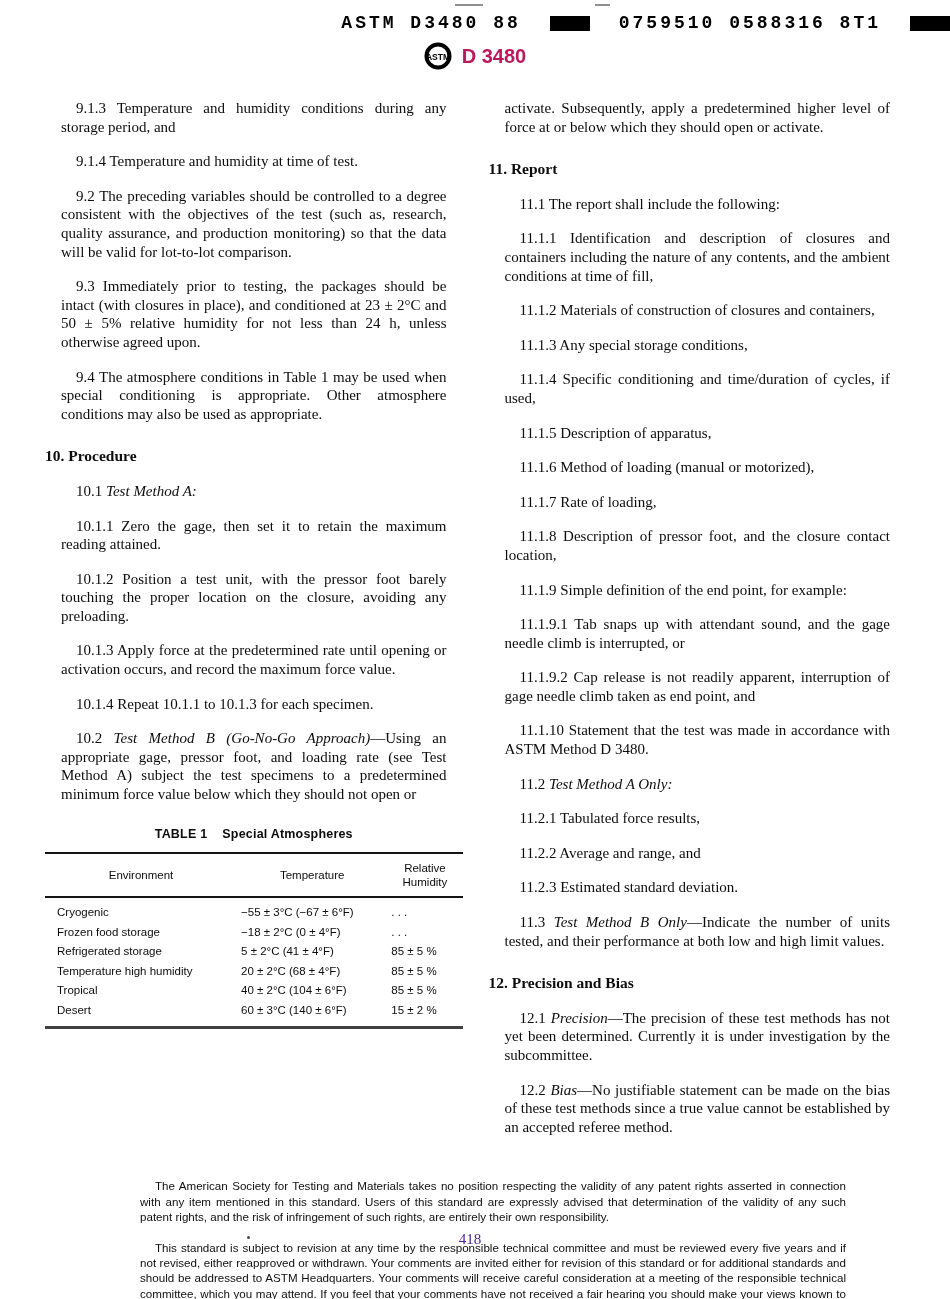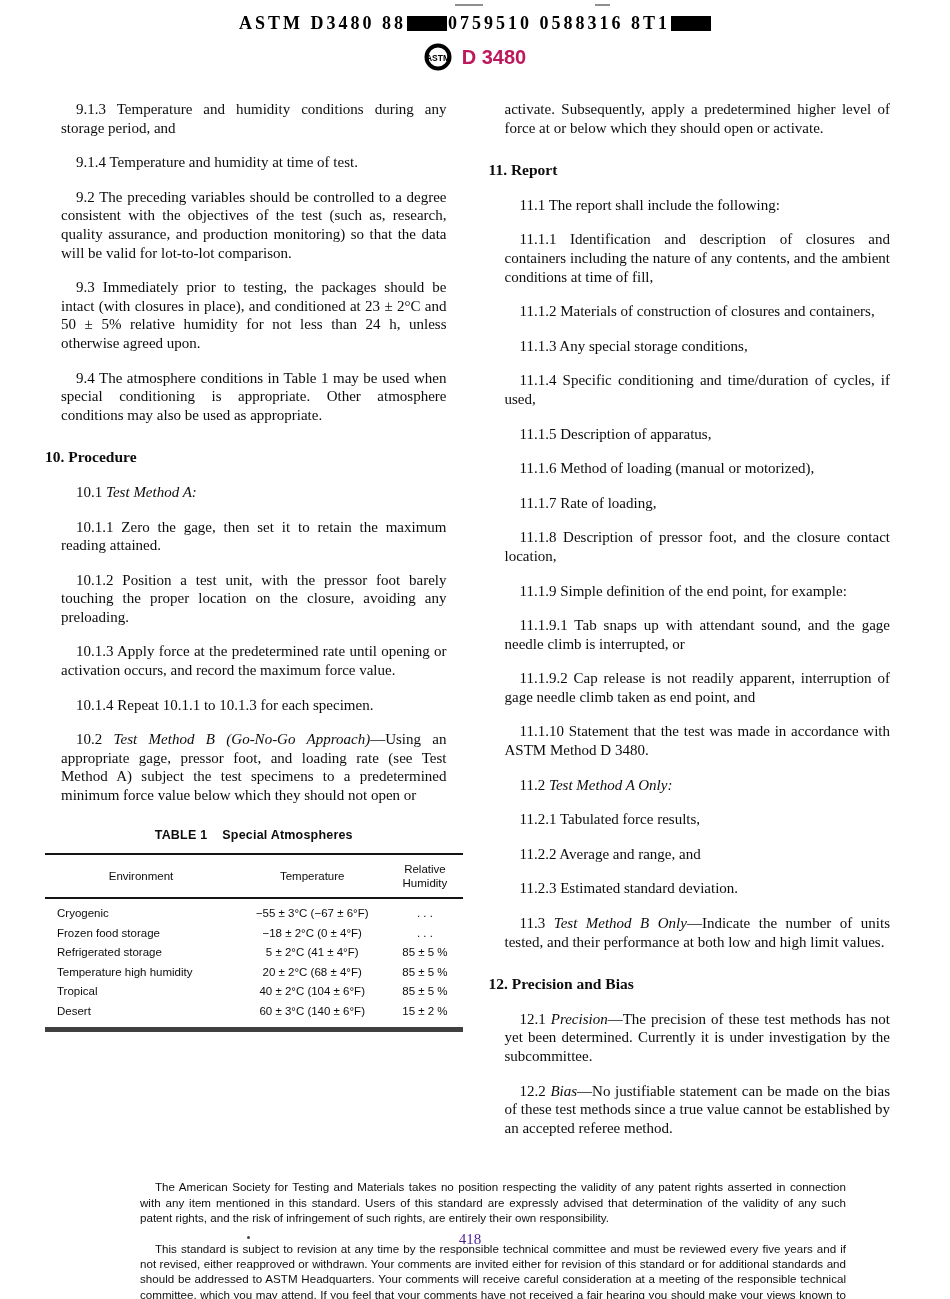--- a/index.html
+++ b/index.html
@@ -15,22 +15,22 @@
   }
   
   .scan-dash { position: absolute; background: #8f8f8f; height: 2px; }
   .dash-1 { left: 455px; top: 4px; width: 28px; }
   .dash-2 { left: 595px; top: 4px; width: 15px; }
   .scan-dot { position: absolute; left: 247px; top: 1236px; width: 3px; height: 3px; background: #444; border-radius: 50%; }
 
   
   .hdr { padding-top: 13px; text-align: center; }
   .ocr-line {
-    display: flex; justify-content: center; align-items: center; gap: 1px;
-    font-family: Liberation Serif, serif;
+    display: flex; justify-content: flex-end; align-items: center; gap: 29px;
+    font-family: Liberation Mono, monospace;
     font-weight: bold; font-size: 18px; letter-spacing: 3px; color: #000;
   }
   .ocr-block { display: inline-block; width: 40px; height: 15px; background: #000; }
   .doc-id {
     margin-top: 9px;
     display: flex; justify-content: center; align-items: center; gap: 10px;
     font-family: "Liberation Sans", sans-serif;
     font-weight: bold; font-size: 20px; color: #be185d;
   }
   .astm-logo { display: inline-flex; }
@@ -50,30 +50,30 @@
     margin: 24px 0 8px 0; text-align: left; text-indent: 0;
   }
   em { font-style: italic; }
 
   
   .table-block { margin-top: 21px; font-family: "Liberation Sans", sans-serif; text-align: center; }
   .table-title { font-weight: bold; font-size: 12.5px; letter-spacing: 0.2px; margin-bottom: 9px; }
   .tgap { display: inline-block; width: 15px; }
   table {
     width: 100%; border-collapse: collapse;
-    border-top: 2px solid #141414; border-bottom: 5px solid #404040;
+    border-top: 2px solid #141414; border-bottom: 3px solid #404040;
     font-size: 11.5px; line-height: 14px;
   }
   thead th {
     border-bottom: 2px solid #141414;
     font-weight: normal; padding: 7px 4px;
     white-space: pre-line; vertical-align: middle; text-align: center;
   }
   col.c-env { width: 46%; } col.c-temp { width: 36%; } col.c-rh { width: 18%; }
-  tbody td { padding: 2px 4px; text-align: center; line-height: 15.5px; }
+  tbody td { padding: 2px 4px; text-align: left; line-height: 15.5px; }
   tbody td:first-child { text-align: left; padding-left: 12px; }
   tbody tr:first-child td { padding-top: 7px; }
   tbody tr:last-child td { padding-bottom: 8px; }
 
   
   .footer-notes {
     width: 706px; margin: 26px 106px 0 140px;
     font-family: "Liberation Sans", sans-serif;
     font-size: 11.6px; line-height: 15.2px;
     text-align: justify; color: #0e0e0e;

